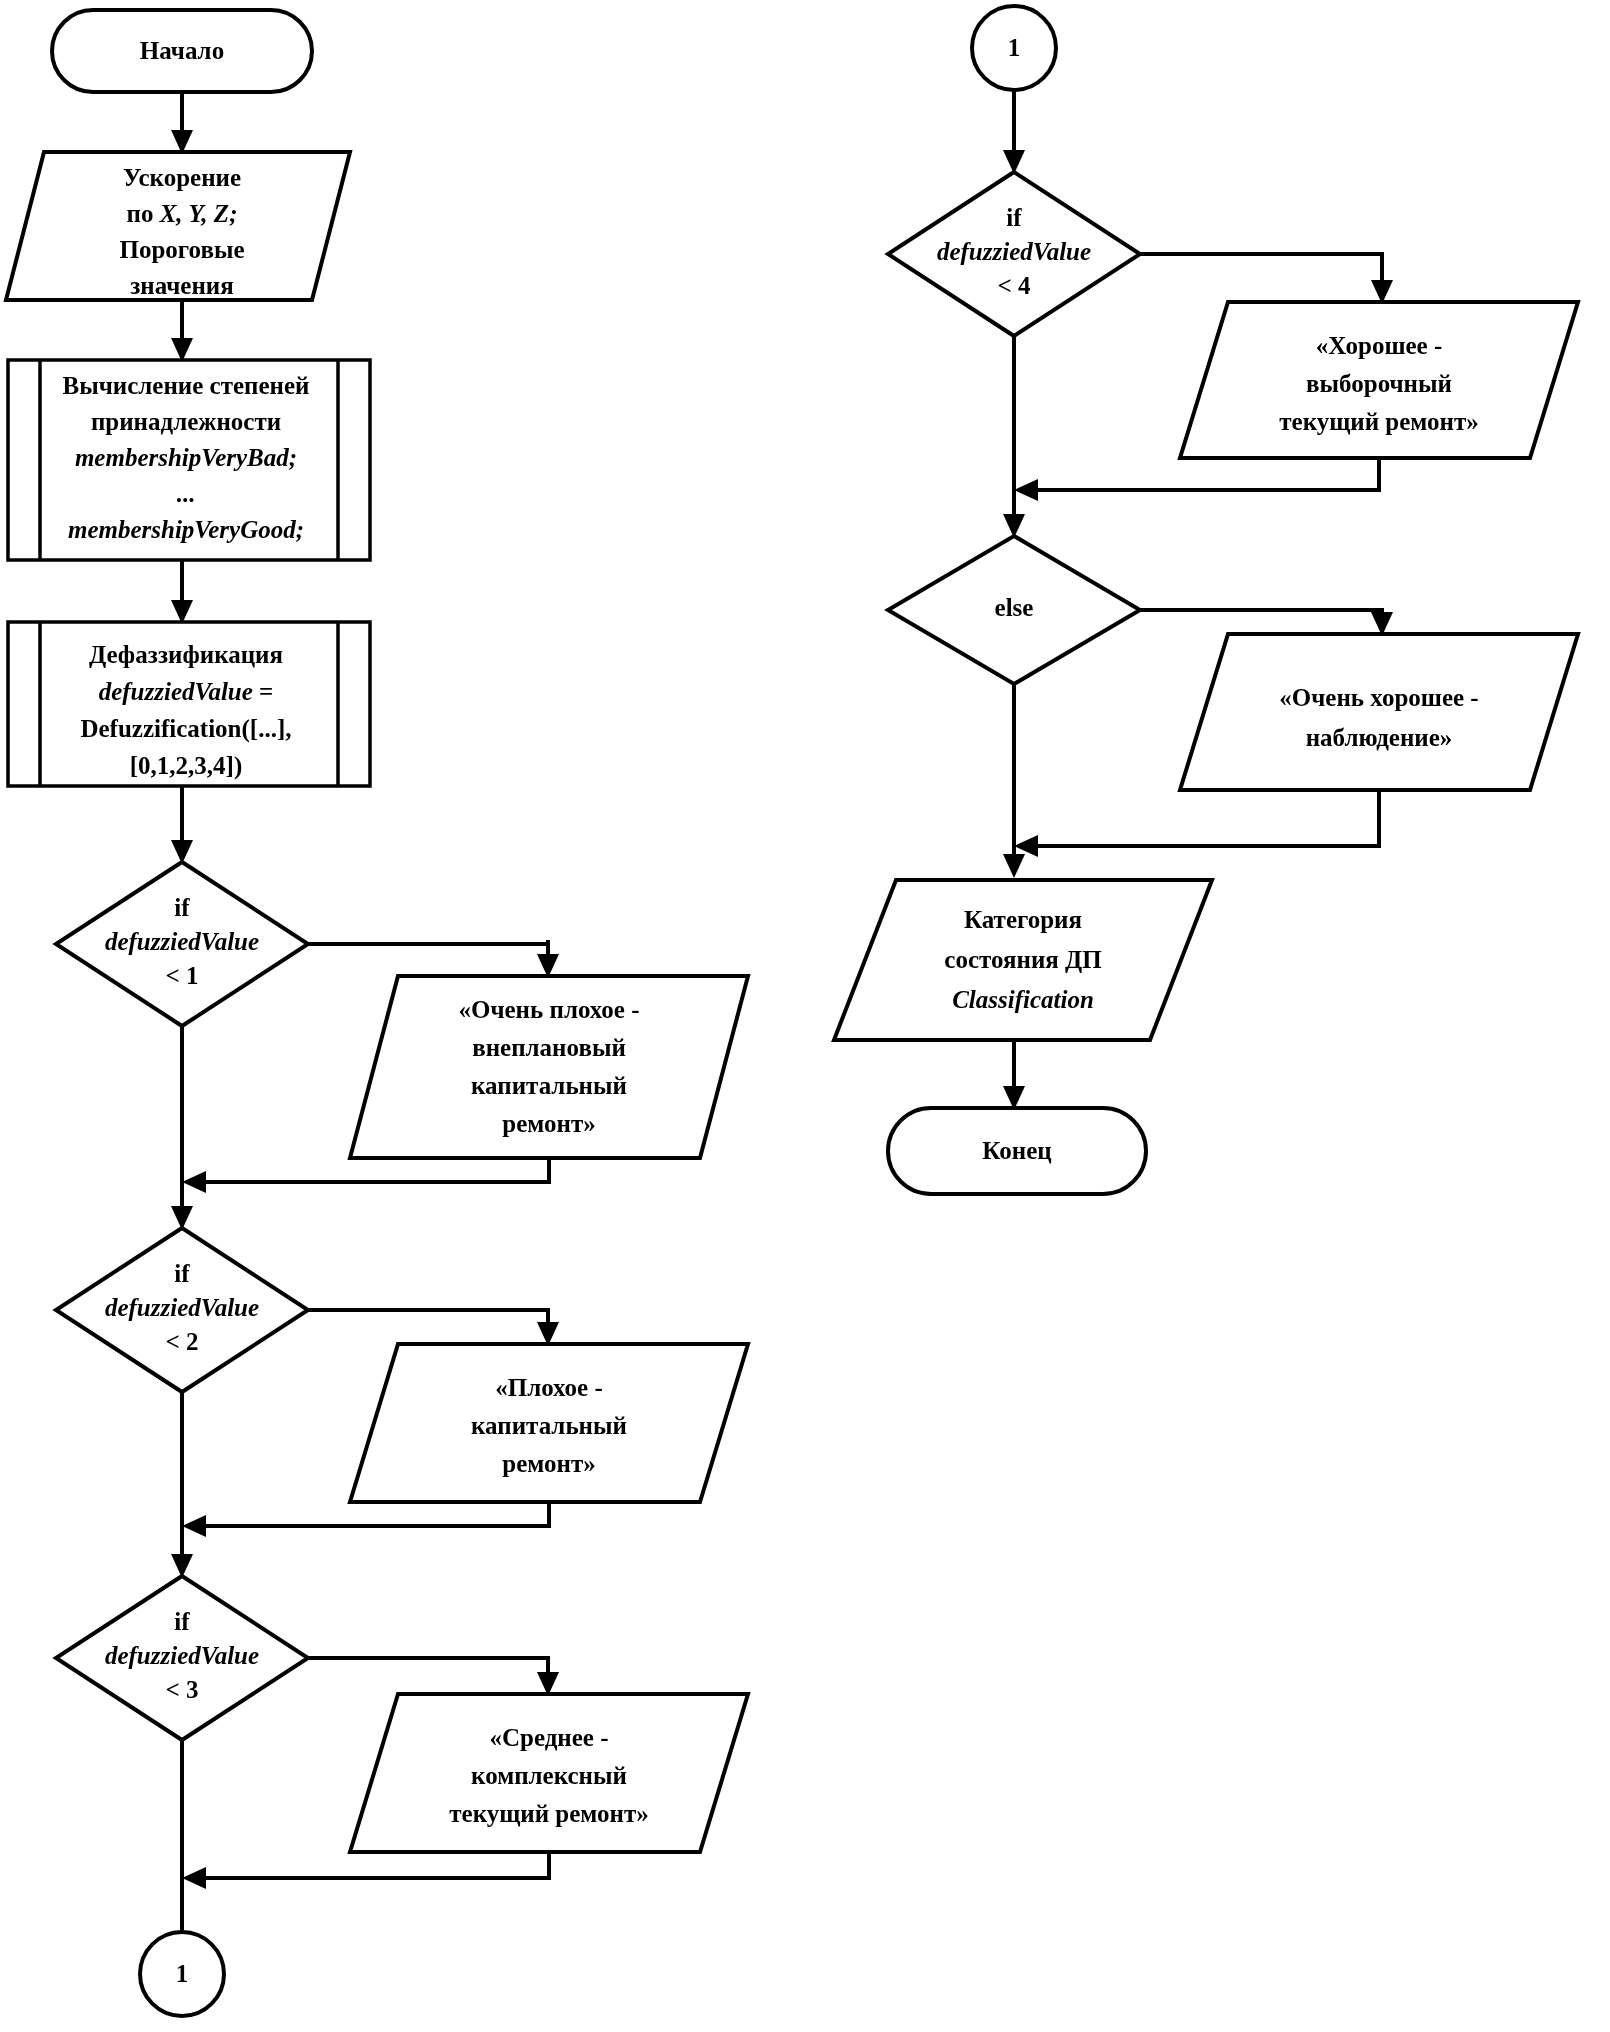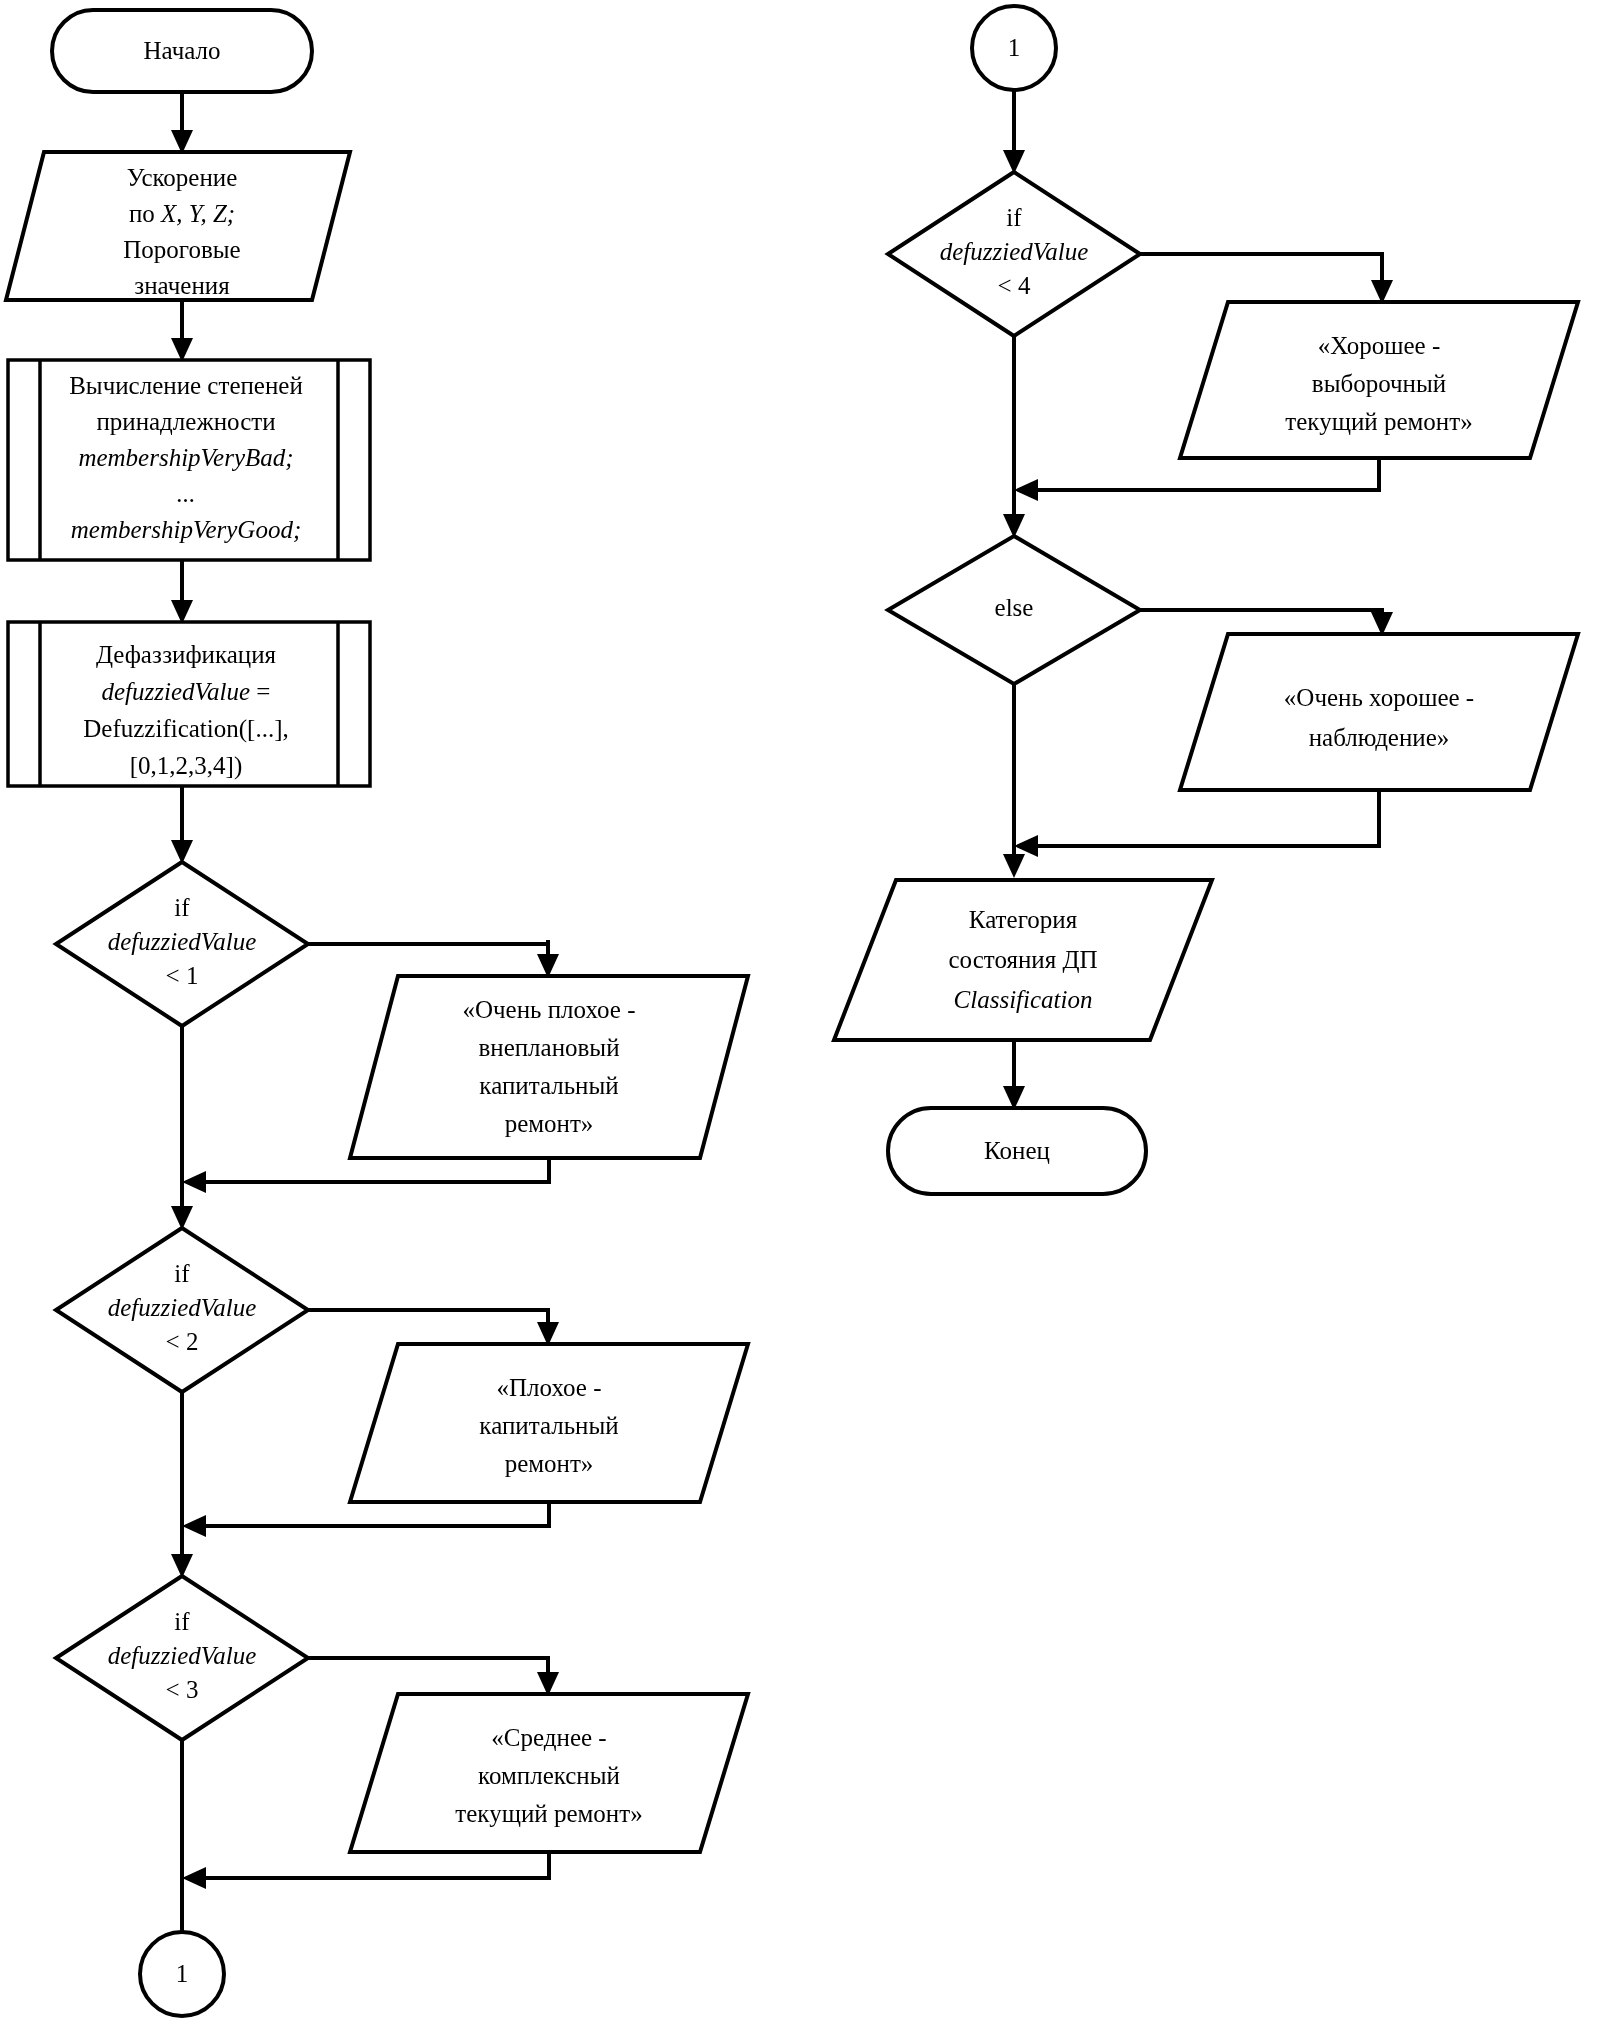--- a/index.html
+++ b/index.html
@@ -6,20 +6,21 @@
     margin: 0;
     padding: 0;
     background: #ffffff;
   }
   #diagram-root {
     position: relative;
     width: 1322px;
     height: 2032px;
     background: #ffffff;
     font-family: "Liberation Serif", "DejaVu Serif", serif;
+    font-weight: bold;
   }
   svg#flow {
     display: block;
     width: 1610px;
     height: 2032px;
   }
   .shape {
     fill: #ffffff;
     stroke: #000000;
     stroke-width: 4;

